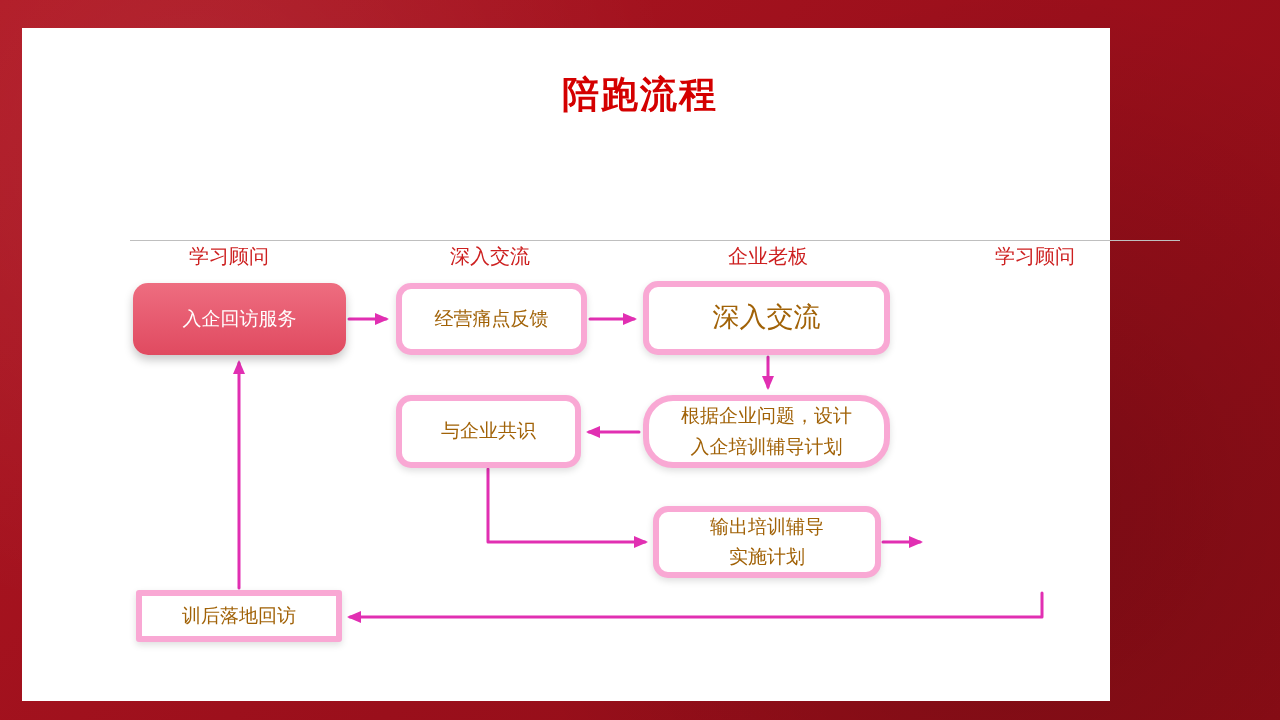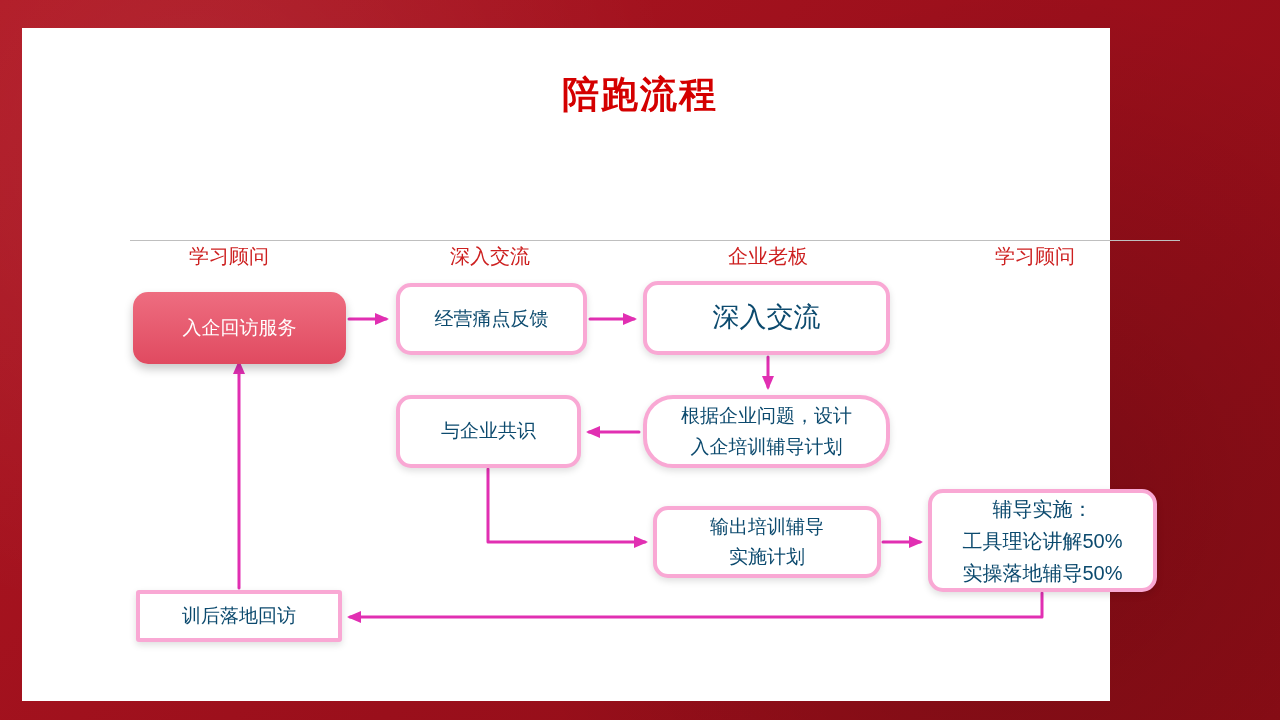--- a/index.html
+++ b/index.html
@@ -32,32 +32,32 @@
     position:absolute;left:108px;top:212px;width:1050px;height:1px;
     background:#bfbfbf;
   }
   .arrows{
     position:absolute;left:0;top:0;width:1236px;height:673px;
     pointer-events:none;
   }
   .box{
     position:absolute;box-sizing:border-box;
     display:flex;align-items:center;justify-content:center;
-    background:#ffffff;border:4px solid #f9a8d4;border-radius:15px;
+    background:#ffffff;border:6px solid #f9a8d4;border-radius:15px;
     box-shadow:0 3px 7px rgba(0,0,0,0.13);
-    color:#0c4a6e;font-size:19px;text-align:center;
+    color:#a16207;font-size:19px;text-align:center;
   }
   .box .label{white-space:pre-line;line-height:1.6;}
   .box.filled{
     background:linear-gradient(180deg,#ee6d80,#e04a60);
     border:none;color:#ffffff;
     box-shadow:0 5px 10px rgba(0,0,0,0.22);
   }
   
-  .b-visit   {left:111px; top:255px; width:213px; height:72px;margin-top:9px;}
+  .b-visit   {left:111px; top:255px; width:213px; height:72px;}
   .b-pain    {left:374px; top:255px; width:191px; height:72px;}
   .b-deep    {left:621px; top:253px; width:247px; height:74px; font-size:27px;}
   .b-design  {left:621px; top:367px; width:247px; height:73px;border-radius:30px;}
   .b-consens {left:374px; top:367px; width:185px; height:73px;}
   .b-output  {left:631px; top:478px; width:228px; height:72px;}
   .b-impl    {left:906px; top:461px; width:229px; height:103px; font-size:20px;}
   .b-post    {left:114px; top:562px; width:206px; height:52px; border-radius:3px;}
 </style>
 </head>
 <body>
@@ -111,24 +111,19 @@
 
     <div class="box b-output">
       <span class="label">输出培训辅导
 实施计划</span>
     </div>
 
     <div class="box b-consens">
       <span class="label">与企业共识</span>
     </div>
 
-    <div class="box b-impl">
-      <span class="label">辅导实施：
-工具理论讲解50%
-实操落地辅导50%</span>
-    </div>
 
     <div class="box b-post">
       <span class="label">训后落地回访</span>
     </div>
 
   </div>
 </div>
 
 </body></html>

